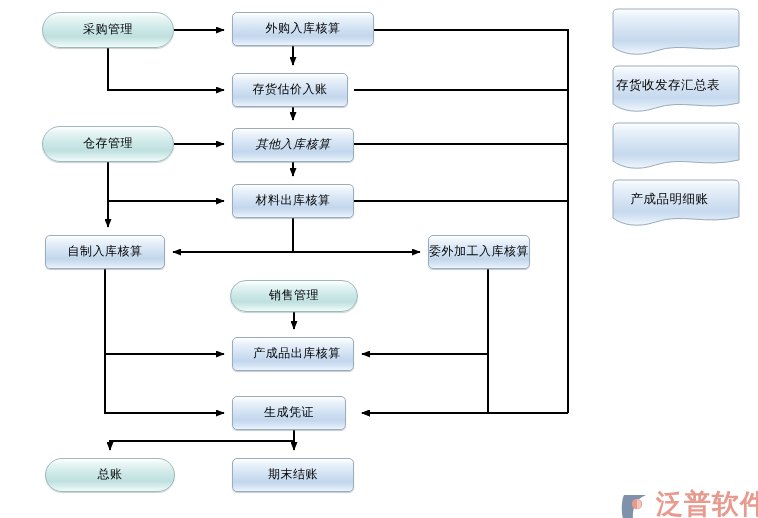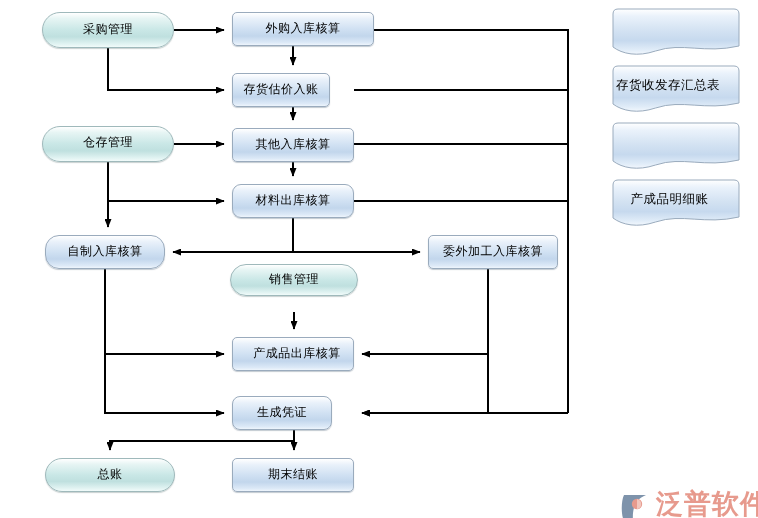--- a/index.html
+++ b/index.html
@@ -159,45 +159,45 @@
     </g>
   </svg>
 
   <div id="nodes">
       <div class="node terminal" style="left: 42px; top: 12px; width: 132px; height: 36px;">
         <span>采购管理</span>
       </div>
       <div class="node process" style="left: 232px; top: 12px; width: 142px; height: 34px;">
         <span>外购入库核算</span>
       </div>
-      <div class="node process" style="left: 232px; top: 73px; width: 98px; height: 34px;">
+      <div class="node process" style="left: 232px; top: 73px; width: 116px; height: 34px;">
         <span>存货估价入账</span>
       </div>
-      <div class="node terminal" style="left: 42px; top: 126px; width: 132px; height: 36px; font-family: Liberation Mono, monospace;">
+      <div class="node terminal" style="left: 42px; top: 126px; width: 132px; height: 36px;">
         <span>仓存管理</span>
       </div>
-      <div class="node process" style="left: 232px; top: 128px; width: 122px; height: 34px;">
+      <div class="node process" style="left: 232px; top: 128px; width: 122px; height: 34px; font-style: italic;">
         <span>其他入库核算</span>
       </div>
-      <div class="node process" style="left: 232px; top: 184px; width: 122px; height: 34px; border-radius: 9px;">
+      <div class="node process" style="left: 232px; top: 184px; width: 122px; height: 34px;">
         <span>材料出库核算</span>
       </div>
-      <div class="node process" style="left: 45px; top: 235px; width: 120px; height: 34px; border-radius: 14px;">
+      <div class="node process" style="left: 45px; top: 235px; width: 120px; height: 34px;">
         <span>自制入库核算</span>
       </div>
-      <div class="node process" style="left: 428px; top: 235px; width: 130px; height: 34px;">
+      <div class="node process" style="left: 428px; top: 235px; width: 102px; height: 34px;">
         <span>委外加工入库核算</span>
       </div>
-      <div class="node terminal" style="left: 230px; top: 264px; width: 128px; height: 32px;">
+      <div class="node terminal" style="left: 230px; top: 280px; width: 128px; height: 32px;">
         <span>销售管理</span>
       </div>
       <div class="node process" style="left: 232px; top: 337px; width: 122px; height: 34px; padding-left: 8px;">
         <span>产成品出库核算</span>
       </div>
-      <div class="node process" style="left: 232px; top: 396px; width: 100px; height: 34px; border-radius: 8px;">
+      <div class="node process" style="left: 232px; top: 396px; width: 114px; height: 34px;">
         <span>生成凭证</span>
       </div>
       <div class="node terminal" style="left: 45px; top: 458px; width: 130px; height: 34px;">
         <span>总账</span>
       </div>
       <div class="node process" style="left: 232px; top: 458px; width: 122px; height: 34px;">
         <span>期末结账</span>
       </div>
     </div>
 

